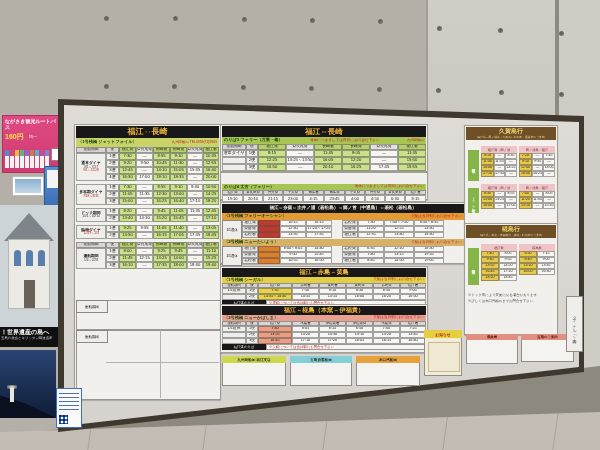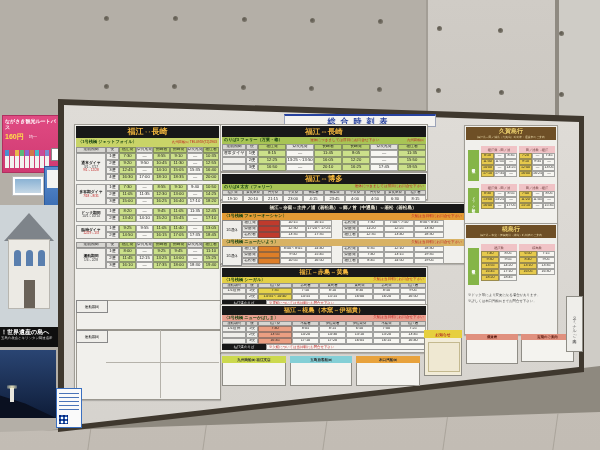--- a/index.html
+++ b/index.html
@@ -103,24 +103,20 @@
     <div class="a" style="left:0;top:36px;width:56px;height:32px;background:#0a1020;clip-path:polygon(0 30%,45% 55%,100% 100%,0 100%);"></div>
     <div class="a" style="left:10px;top:38px;width:4px;height:14px;background:#e8e6de;"></div>
     <div class="a" style="left:7px;top:35px;width:10px;height:4px;background:radial-gradient(#fff8c8,rgba(255,248,200,0));"></div>
   </div>
 
   <div class="a" style="left:0;top:0;width:600px;height:450px;background:#3f382e;
               clip-path:polygon(58px 99px,584px 116px,584px 372px,58px 432px);"></div>
   <div class="a" style="left:0;top:0;width:600px;height:450px;background:linear-gradient(#e2dfda,#d5d2cd);
               clip-path:polygon(64px 105px,579px 122px,579px 367px,64px 426px);"></div>
 
-  <div class="a" style="left:284px;top:114px;width:152px;height:13px;background:#f4f3f0;border:0.6px solid #9ba3b8;border-top:2px solid #27429e;
-              display:flex;align-items:center;justify-content:center;box-sizing:border-box;">
-    <span style="color:#27429e;font-weight:bold;font-size:8px;letter-spacing:5px;">総合時刻表</span>
-  </div>
 
   <div class="a" id="boardc" style="left:0;top:0;width:600px;height:450px;
               clip-path:polygon(64px 105px,579px 122px,579px 367px,64px 426px);">
       <div class="paper" style="position: absolute; left: 74px; top: 124px; width: 147px; height: 276px;"></div>
       <div class="hbar" style="position: absolute; left: 76px; top: 126px; width: 143px; height: 12px; font-size: 8px;">福江⇔長崎</div>
       <div class="strip" style="position: absolute; left: 76px; top: 138px; width: 143px; height: 9px; background: rgb(201, 212, 104);">
         <span style="font-size: 4.2px; font-weight: bold; color: rgb(20, 66, 15);">〈1号桟橋 ジェットフォイル〉</span>
         <span style="font-size: 3.4px; color: rgb(192, 32, 32);">九州商船㈱ TEL0959(72)2963</span>
       </div>
       <div class="cell" style="position: absolute; left: 76px; top: 147px; width: 30px; height: 6px; font-size: 3.8px; background: rgb(214, 213, 209);">運航期間</div>
@@ -297,21 +293,20 @@
       <div class="cell" style="position: absolute; left: 398px; top: 157px; width: 28px; height: 7px; font-size: 4.2px; background: rgb(203, 224, 138);">15:50</div>
       <div class="cell" style="position: absolute; left: 222px; top: 164px; width: 24px; height: 7px; font-size: 4.2px; background: rgb(239, 238, 234);"></div>
       <div class="cell" style="position: absolute; left: 246px; top: 164px; width: 12px; height: 7px; font-size: 4.2px; background: rgb(239, 238, 234);">3便</div>
       <div class="cell" style="position: absolute; left: 258px; top: 164px; width: 28px; height: 7px; font-size: 4.2px; background: rgb(203, 224, 138);">16:50</div>
       <div class="cell" style="position: absolute; left: 286px; top: 164px; width: 28px; height: 7px; font-size: 4.2px; background: rgb(247, 246, 242);">—</div>
       <div class="cell" style="position: absolute; left: 314px; top: 164px; width: 28px; height: 7px; font-size: 4.2px; background: rgb(203, 224, 138);">20:10</div>
       <div class="cell" style="position: absolute; left: 342px; top: 164px; width: 28px; height: 7px; font-size: 4.2px; background: rgb(203, 224, 138);">16:25</div>
       <div class="cell" style="position: absolute; left: 370px; top: 164px; width: 28px; height: 7px; font-size: 4.2px; background: rgb(247, 246, 242);">17:45</div>
       <div class="cell" style="position: absolute; left: 398px; top: 164px; width: 28px; height: 7px; font-size: 4.2px; background: rgb(203, 224, 138);">19:55</div>
       <div class="paper" style="position: absolute; left: 220px; top: 172px; width: 208px; height: 28px;"></div>
-      <div class="hbar" style="position: absolute; left: 222px; top: 174px; width: 204px; height: 10px; font-size: 7.5px;">福江⇔博多</div>
       <div class="strip" style="position: absolute; left: 222px; top: 184px; width: 204px; height: 6px; background: rgb(168, 196, 85);">
         <span style="font-size: 4.2px; font-weight: bold; color: rgb(20, 66, 15);">のりば4 太古（フェリー）</span>
         <span style="font-size: 3.6px; color: rgb(192, 32, 32);">運休につきましては前日にお問合せ下さい</span>
       </div>
       <div class="cell" style="position: absolute; left: 222px; top: 190px; width: 21px; height: 5px; font-size: 3.4px; background: rgb(214, 213, 209);">福江発</div>
       <div class="cell" style="position: absolute; left: 243px; top: 190px; width: 20px; height: 5px; font-size: 3.4px; background: rgb(214, 213, 209);">奈良尾発</div>
       <div class="cell" style="position: absolute; left: 263px; top: 190px; width: 20px; height: 5px; font-size: 3.4px; background: rgb(214, 213, 209);">青方発</div>
       <div class="cell" style="position: absolute; left: 283px; top: 190px; width: 20px; height: 5px; font-size: 3.4px; background: rgb(214, 213, 209);">宇久発</div>
       <div class="cell" style="position: absolute; left: 303px; top: 190px; width: 21px; height: 5px; font-size: 3.4px; background: rgb(214, 213, 209);">博多着</div>
       <div class="cell" style="position: absolute; left: 324px; top: 190px; width: 21px; height: 5px; font-size: 3.4px; background: rgb(214, 213, 209);">博多発</div>

